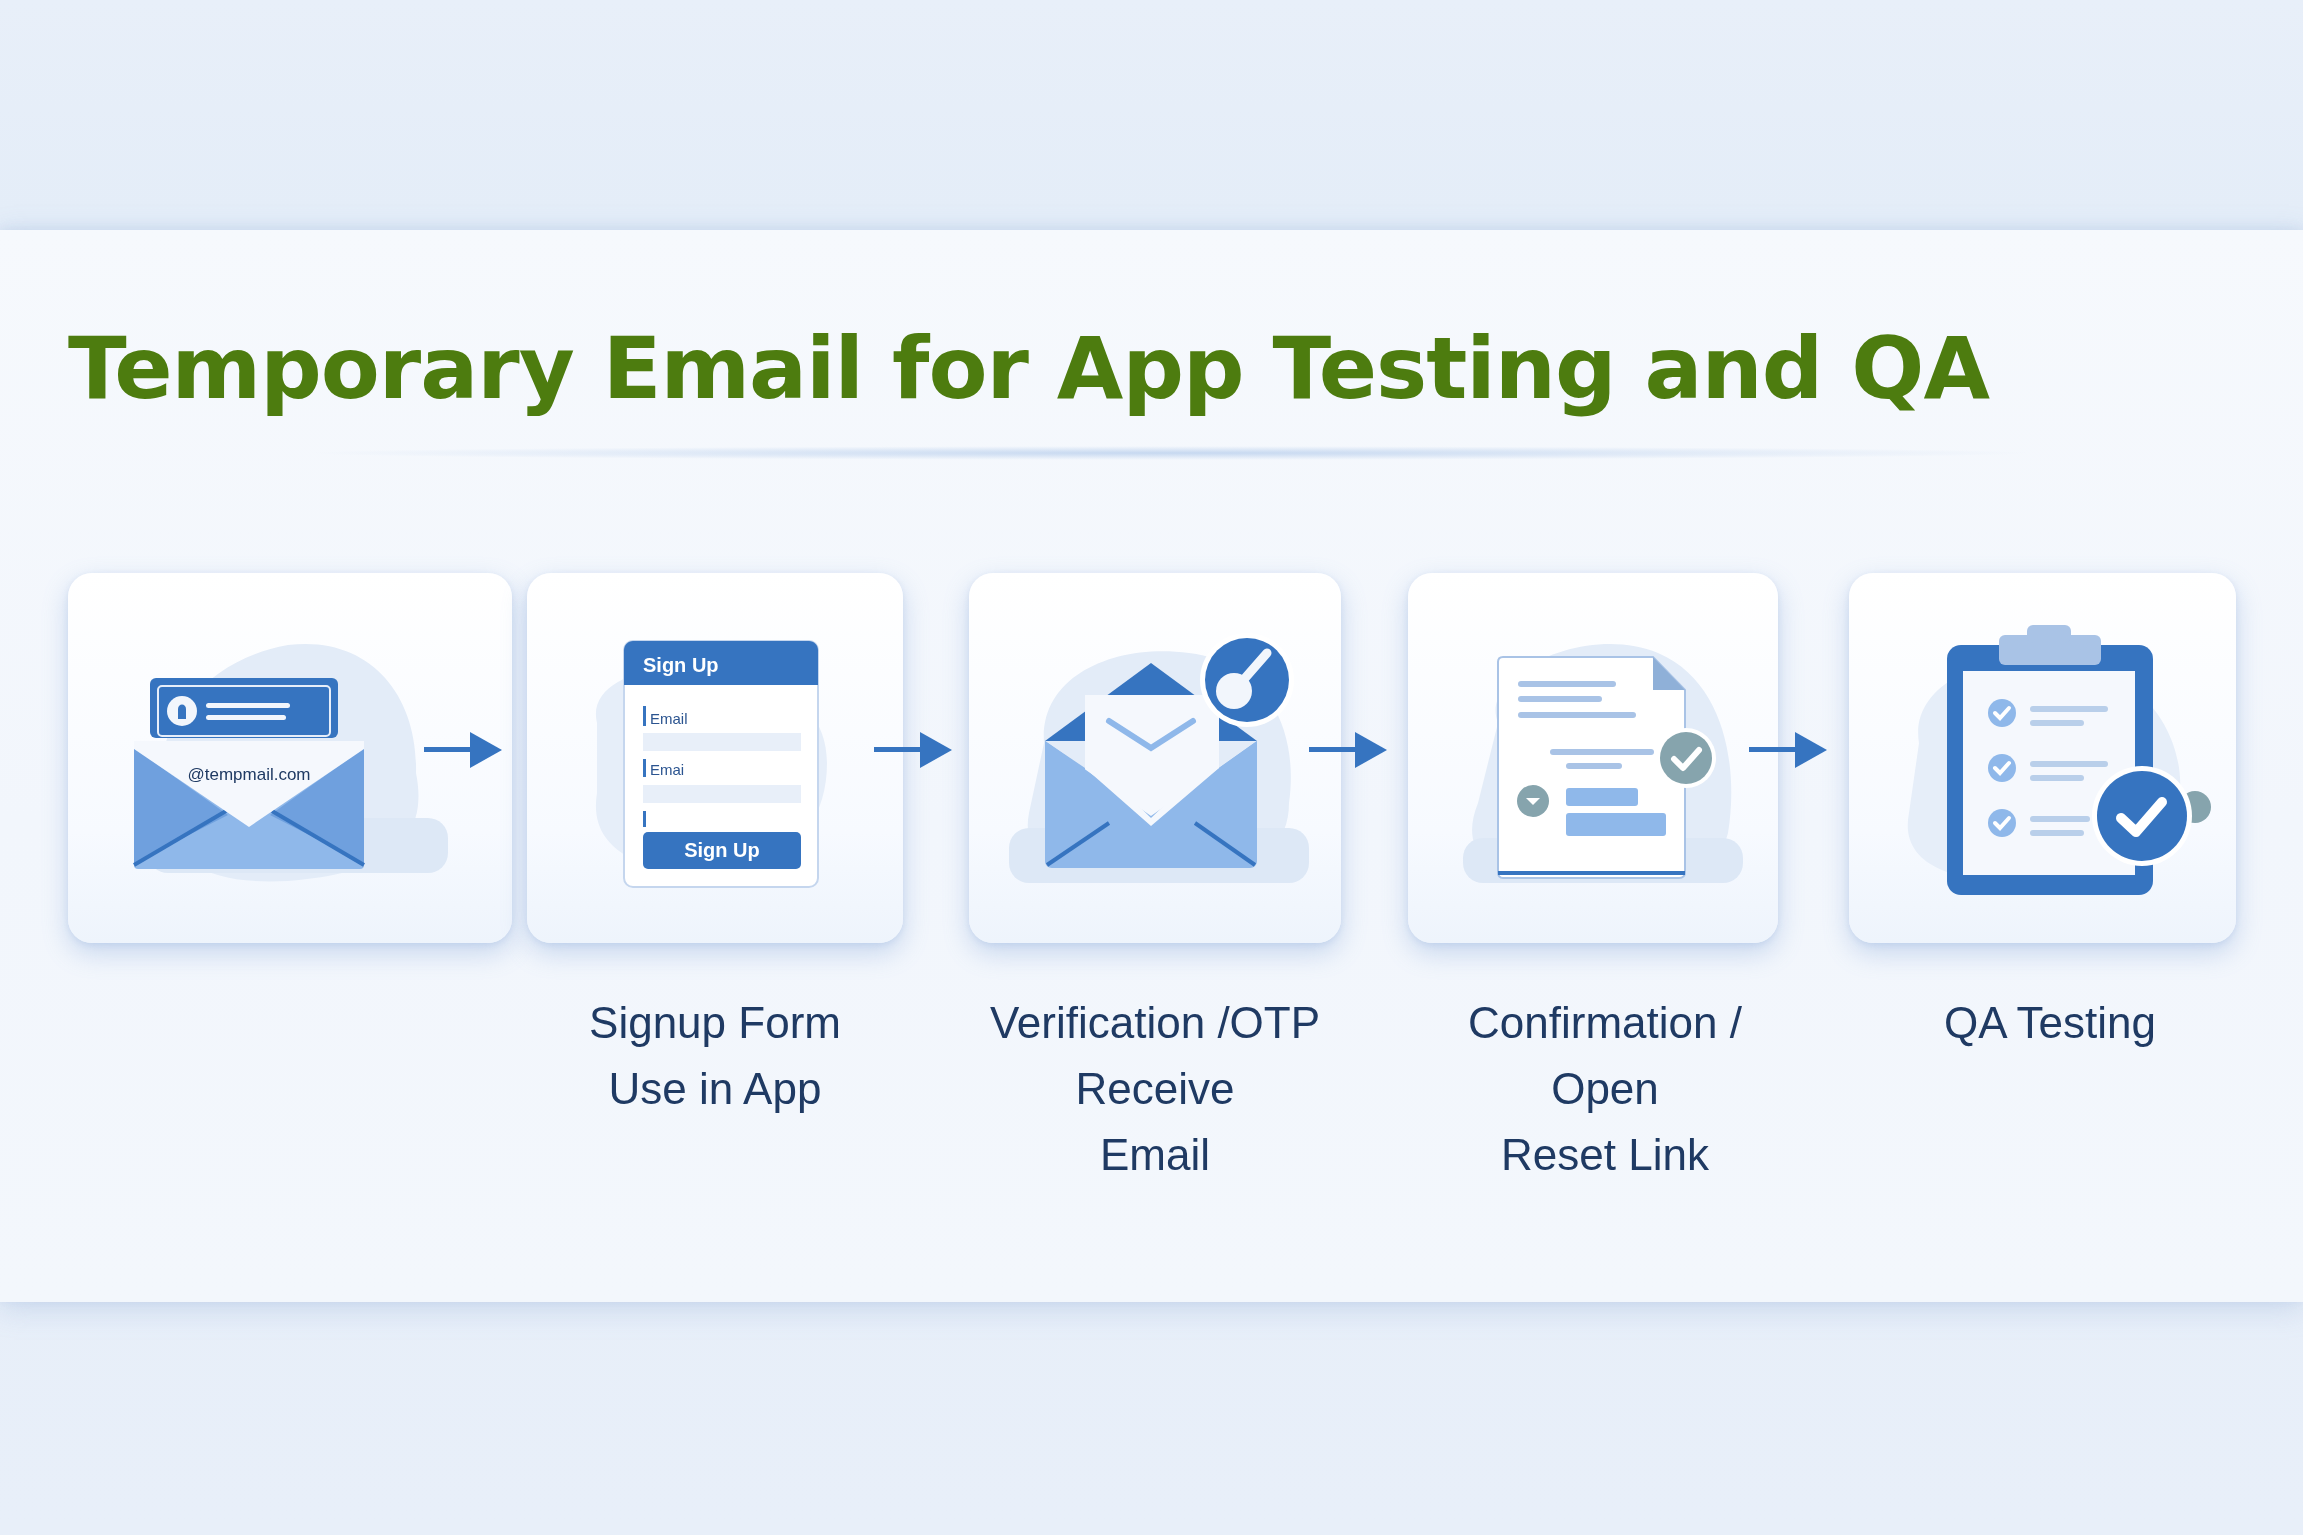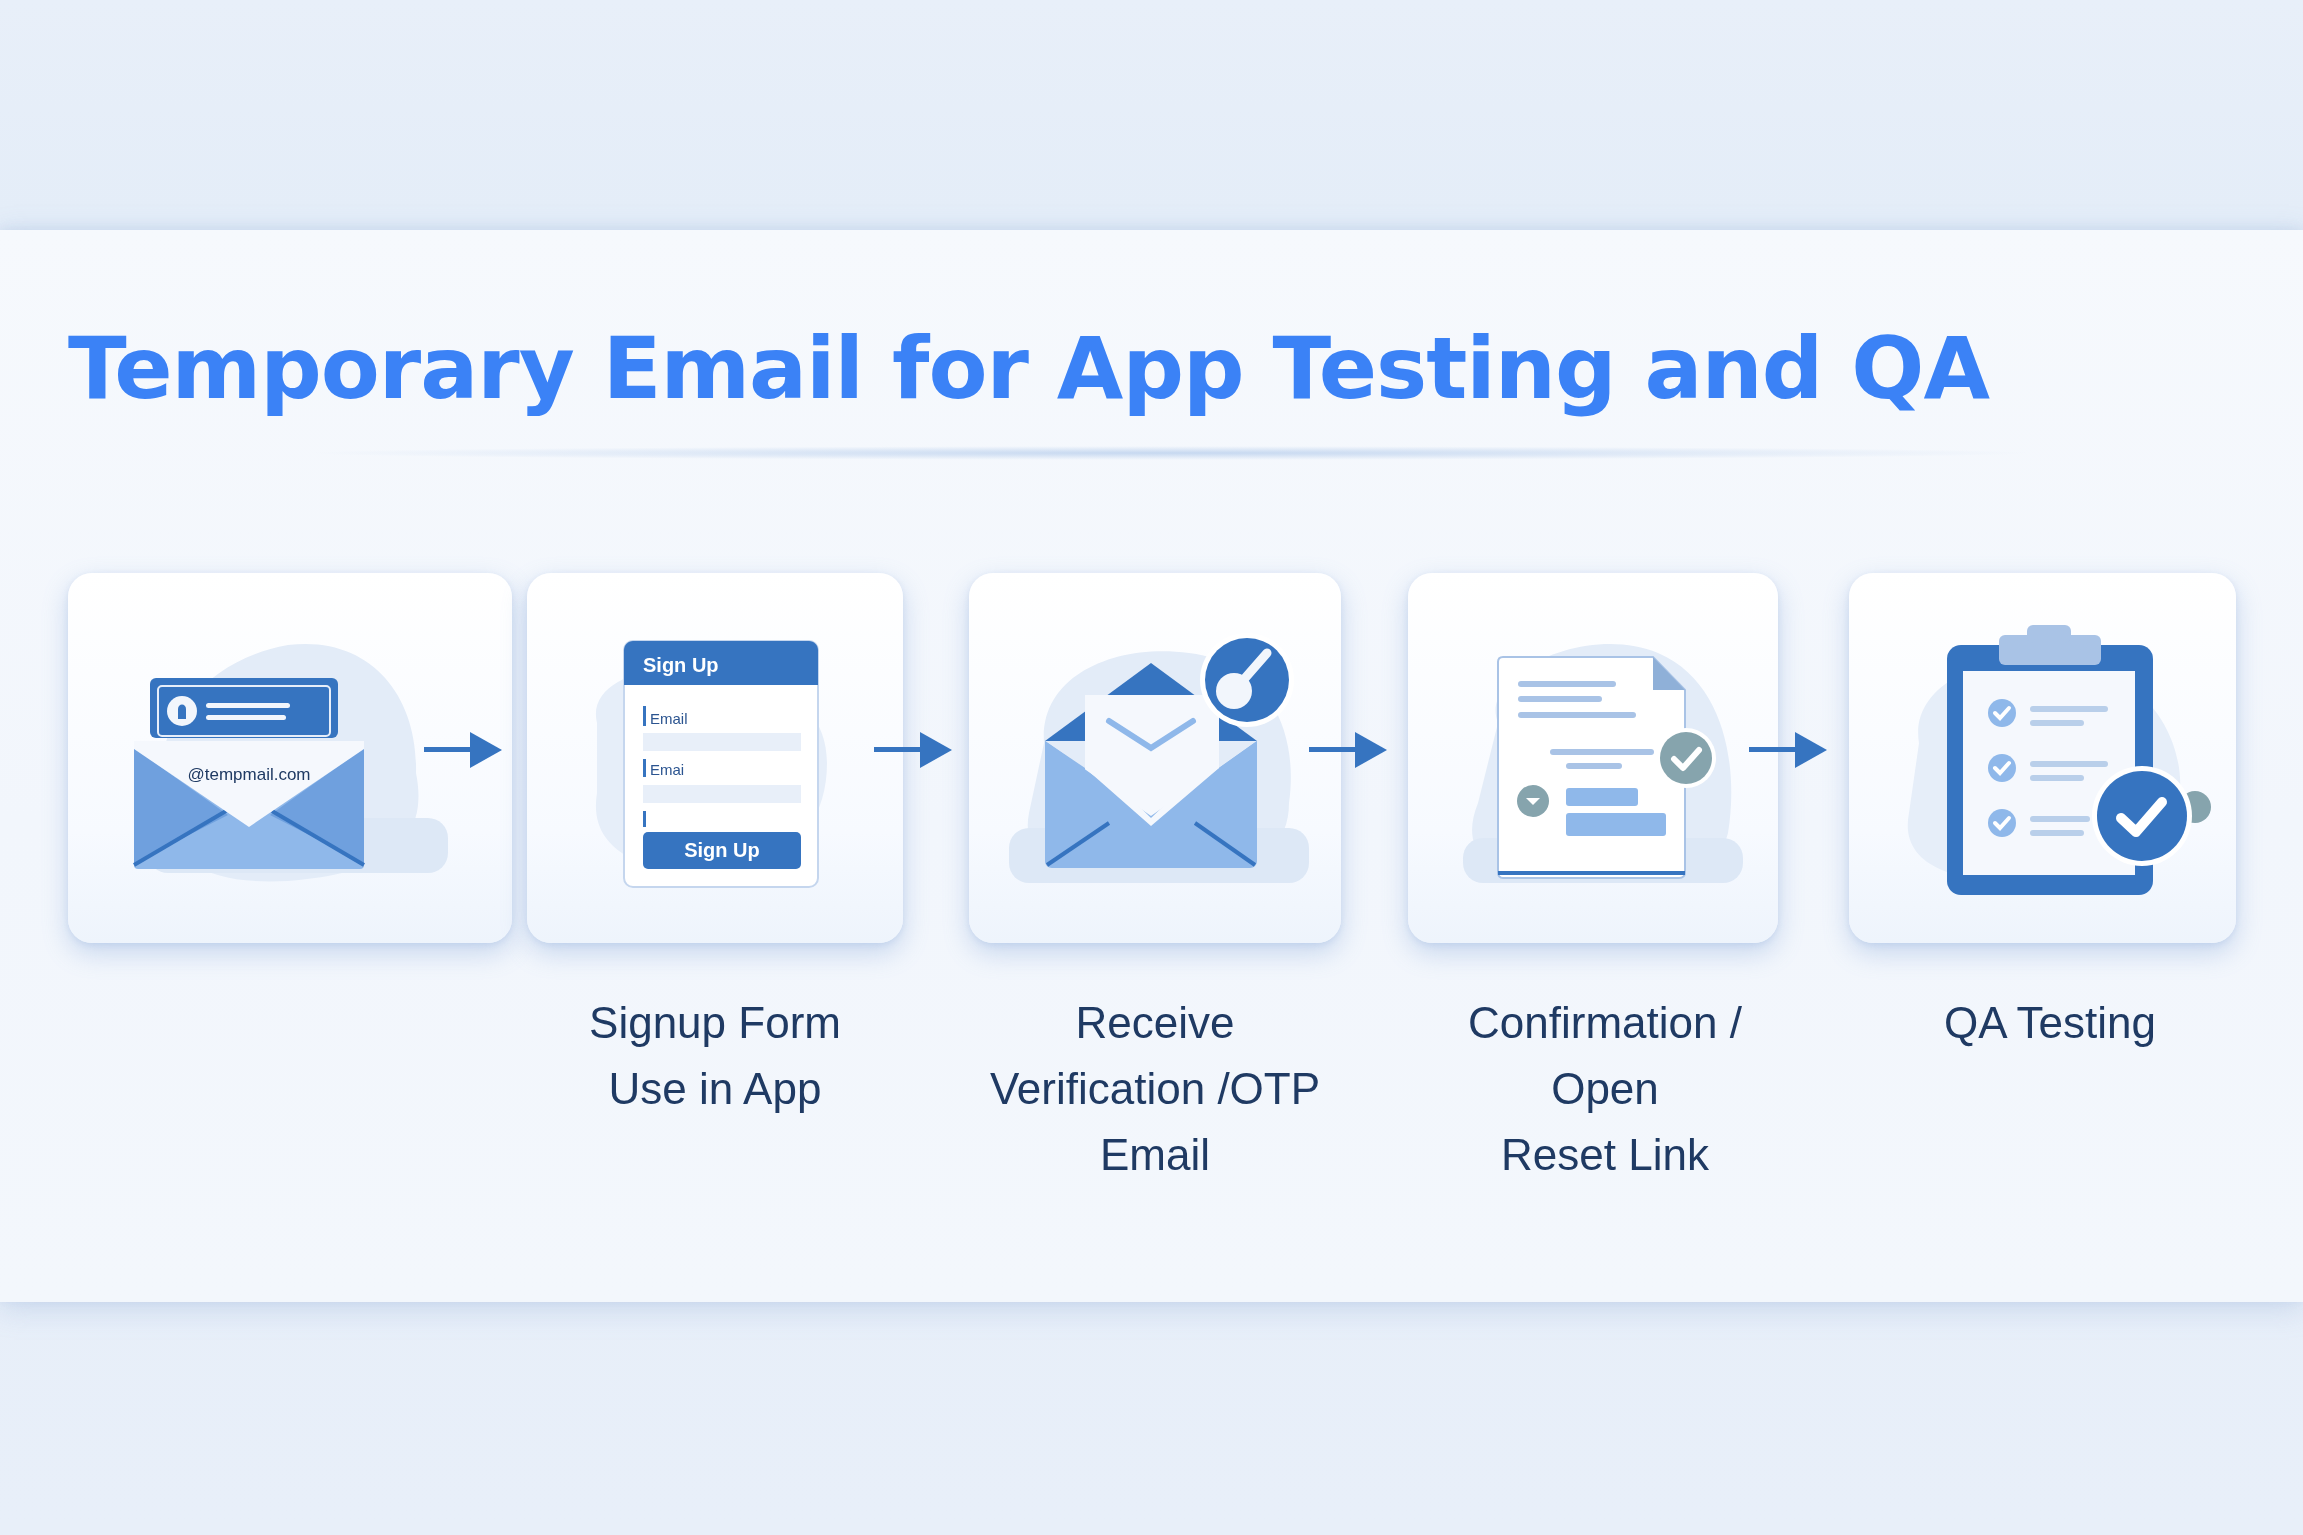--- a/index.html
+++ b/index.html
@@ -9,21 +9,21 @@
     font-family: "DejaVu Sans", "Liberation Sans", sans-serif;
     position: relative;
   }
   .panel {
     position: absolute; left: 0; top: 230px; width: 2303px; height: 1072px;
     background: linear-gradient(180deg, #f6f9fd 0%, #f2f6fc 55%, #f3f7fc 100%);
     box-shadow: 0 6px 28px rgba(120,155,205,0.28), 0 -2px 10px rgba(150,180,220,0.18);
   }
   .title {
     position: absolute; left: 0; top: 318px; width: 2057px; text-align: center;
-    font-size: 86px; font-weight: bold; color: #3b82f6; letter-spacing: -1px;
+    font-size: 86px; font-weight: bold; color: #4d7c0f; letter-spacing: -1px;
   }
   .title-underline {
     position: absolute; left: 300px; top: 446px; width: 1740px; height: 14px;
     background: radial-gradient(ellipse at center, rgba(160,190,230,0.55) 0%, rgba(200,218,240,0) 70%);
   }
   .card {
     position: absolute; top: 573px; height: 370px;
     background: linear-gradient(180deg, #ffffff 0%, #f7faff 70%, #eef4fc 100%);
     border-radius: 24px;
     box-shadow: 0 10px 26px rgba(110,150,210,0.32), 0 2px 6px rgba(140,170,215,0.2);
@@ -172,22 +172,22 @@
   </svg>
 </div>
 
 <div class="label" style="left:40px; width:440px;">
 </div>
 <div class="label" style="left:495px; width:440px;">
   <span>Signup Form</span>
   <span>Use in App</span>
 </div>
 <div class="label" style="left:935px; width:440px;">
+  <span>Verification /OTP</span>
   <span>Receive</span>
-  <span>Verification /OTP</span>
   <span>Email</span>
 </div>
 <div class="label" style="left:1385px; width:440px;">
   <span>Confirmation /</span>
   <span>Open</span>
   <span>Reset Link</span>
 </div>
 <div class="label" style="left:1830px; width:440px;">
   <span>QA Testing</span>
 </div>

